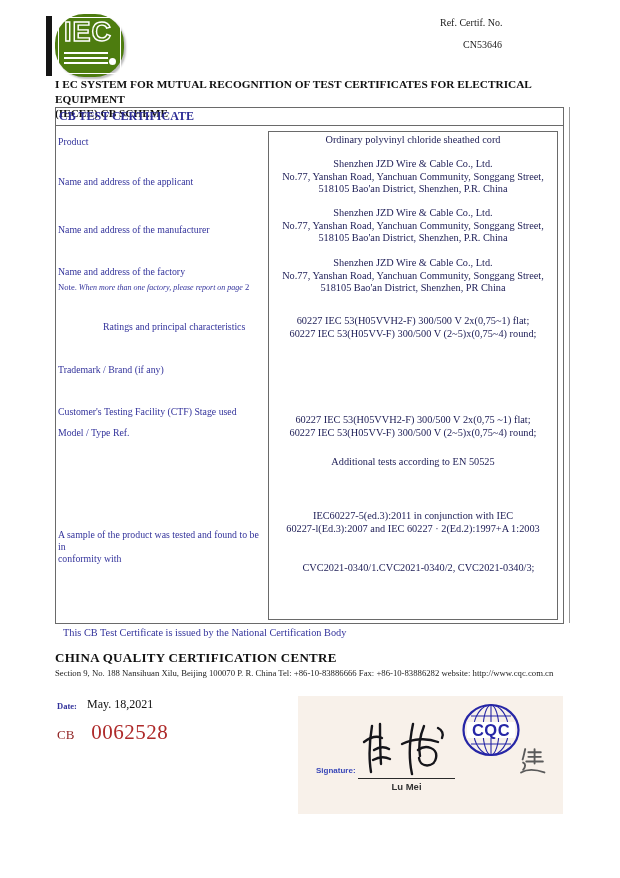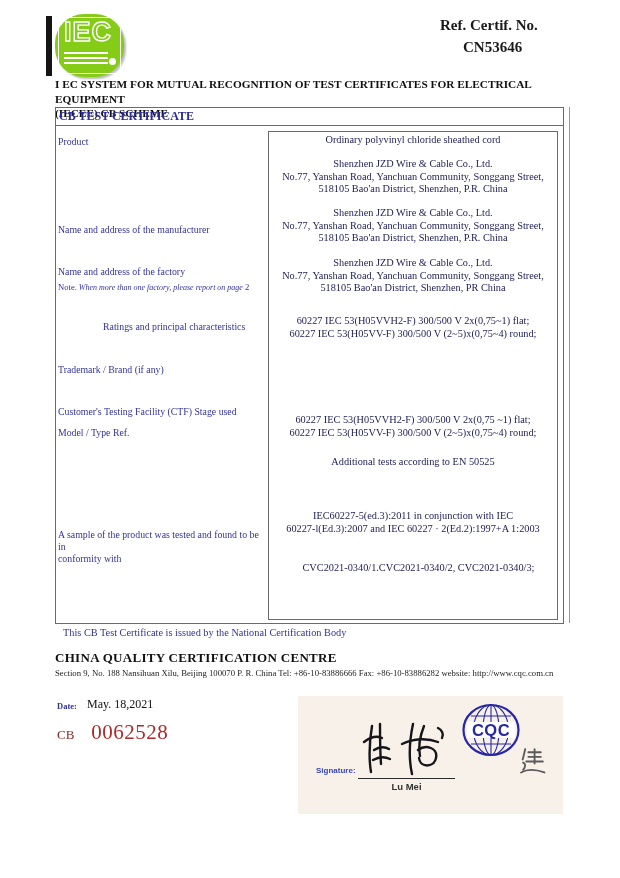--- a/index.html
+++ b/index.html
@@ -8,37 +8,37 @@
     font-family:"Liberation Serif", serif; color:#1a1a1a; overflow:hidden;
   }
   .abs { position:absolute; }
   .label { color:#32329b; font-size:9.8px; line-height:1.25; white-space:pre-line; }
   .value { color:#1c1c55; font-size:10.3px; line-height:1.22; white-space:pre-line;text-align:center; }
   .note-line { color:#32329b; font-size:8.6px; }
   .note-line i { font-size:8px; }
   .cert-title { color:#2c2c96; font-weight:bold; font-size:12px; }
   .box { border:1px solid #6a6a6a; }
   .heading { font-weight:bold; font-size:11.3px; line-height:1.3; color:#111; white-space:pre-line; }
-  .ref-label, .ref-value { font-size:15px; color:#1a1a1a;font-weight:bold; }
+  .ref-label, .ref-value { font-size:10px; color:#1a1a1a; }
   .issued { color:#32329b; font-size:10.3px; }
   .issuer-name { font-weight:bold; font-size:13px; letter-spacing:0.3px; color:#111; }
   .issuer-addr { font-size:8.7px; white-space:nowrap; color:#222; }
   .date-label { color:#32329b; font-size:8.5px; font-weight:bold; }
   .date-value { font-size:12px; color:#111; }
   .cb-wrap { display:flex; align-items:baseline; gap:17px; }
   .cb-prefix { color:#8f1f1f; font-size:13px; }
   .cb-number { color:#ae2a2a; font-size:21px; letter-spacing:0.5px; }
   .scan-bg { background:#f8f1ea; }
   .sig-label { font-family:"Liberation Sans", sans-serif; font-size:8px; font-weight:bold; color:#3947b8; }
   .sig-name { font-family:"Liberation Sans", sans-serif; font-size:9.5px; font-weight:bold; color:#333; }
   .sig-rule { background:#2a2a2a; height:1px; }
   
   .iec-spine { background:#151515; }
   .iec-box {
-    background:#84cc16; box-shadow:2px 2px 2px #bdbdbd;border-radius:29px;
+    background:#4d7c0f; box-shadow:2px 2px 2px #bdbdbd;border-radius:29px;
   }
   .iec-inner { position:absolute; left:3px; top:3px; right:3px; bottom:3px; border:1.3px solid #ffffff; }
   .iec-text {
     position:absolute; left:9px; top:3px;
     font-family:"Liberation Sans", sans-serif; font-weight:bold; font-size:27px; letter-spacing:1px;
     color:transparent; -webkit-text-stroke:1.4px #ffffff;
   }
   .iec-line { position:absolute; left:9px; height:2px; background:#fff; width:44px; }
   .iec-dot { position:absolute; width:7px; height:7px; border-radius:50%; background:#fff; }
   .artifact-line { background:#9a9a9a; }
@@ -68,20 +68,21 @@
 
   <div class="abs box" style="left:55px; top:107px; width:507px; height:515px;"></div>
   <div class="abs cert-title" style="left:59px; top:109px;">CB TEST CERTIFICATE</div>
   <div class="abs" style="left:55px; top:125px; width:508px; height:1px; background:#6a6a6a;"></div>
 
   <div class="abs box" style="left:268px; top:131px; width:288px; height:487px;"></div>
 
   <div class="abs artifact-line" style="left:569px; top:107px; width:1px; height:516px;"></div>
 
   <div class="abs label" style="left:58px; top:136px; width:205px;">Product</div>
+  <div class="abs label" style="left:58px; top:176px; width:205px;">Name and address of the applicant</div>
   <div class="abs label" style="left:58px; top:224px; width:205px;">Name and address of the manufacturer</div>
   <div class="abs label" style="left:58px; top:266px; width:205px;">Name and address of the factory</div>
   <div class="abs note-line" style="left:58px; top:282px; width:220px;"><span>Note.</span><i> When more than one factory, please report on page </i><span>2</span></div>
   <div class="abs label" style="left:66px; top:321px; width:205px;margin-left:37px;">Ratings and principal characteristics</div>
   <div class="abs label" style="left:58px; top:406px; width:215px;">Customer's Testing Facility (CTF) Stage used</div>
   <div class="abs label" style="left:58px; top:364px; width:205px;">Trademark / Brand (if any)</div>
   <div class="abs label" style="left:58px; top:427px; width:205px;">Model / Type Ref.</div>
   <div class="abs label" style="left:58px; top:529px; width:210px;">A sample of the product was tested and found to be in
 conformity with</div>
 

